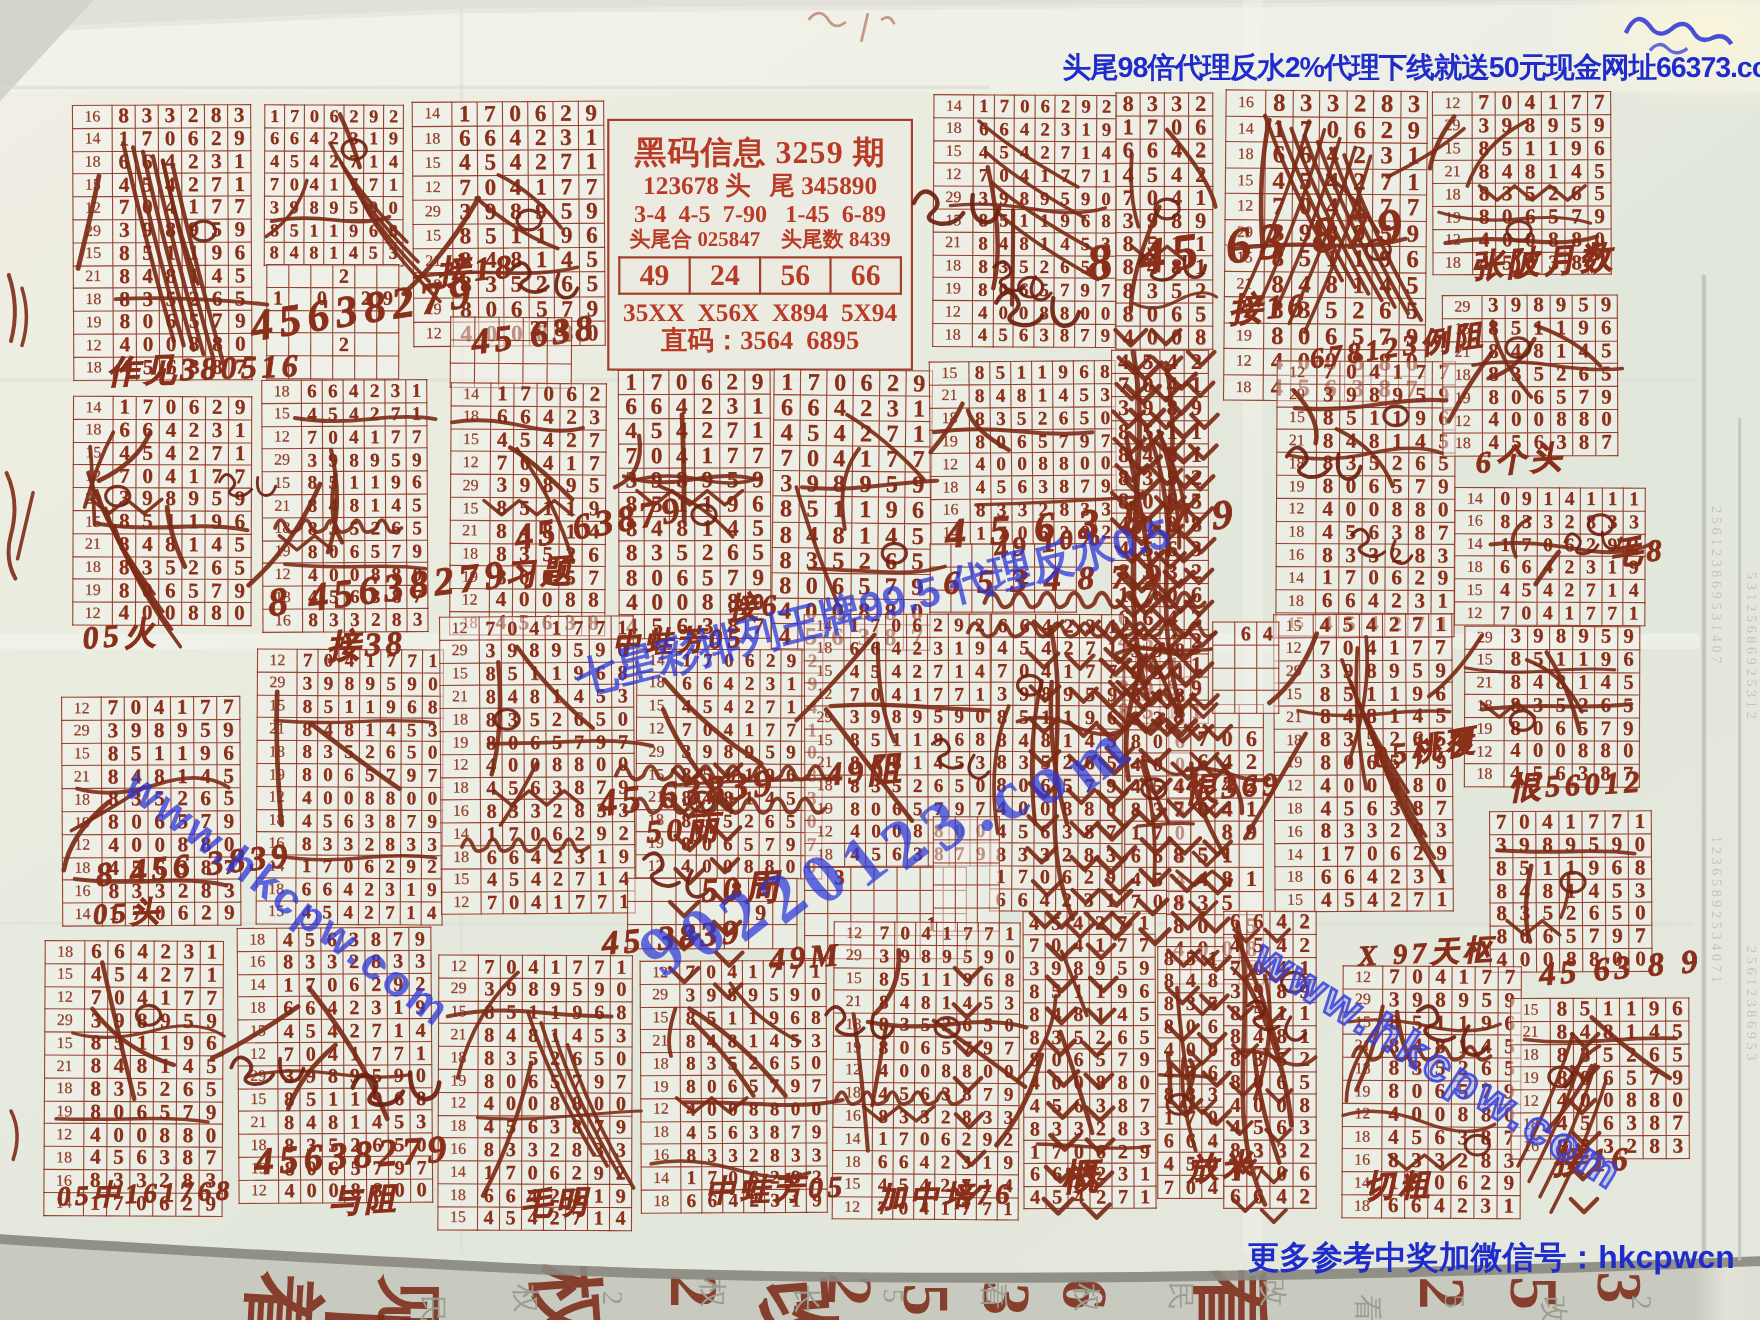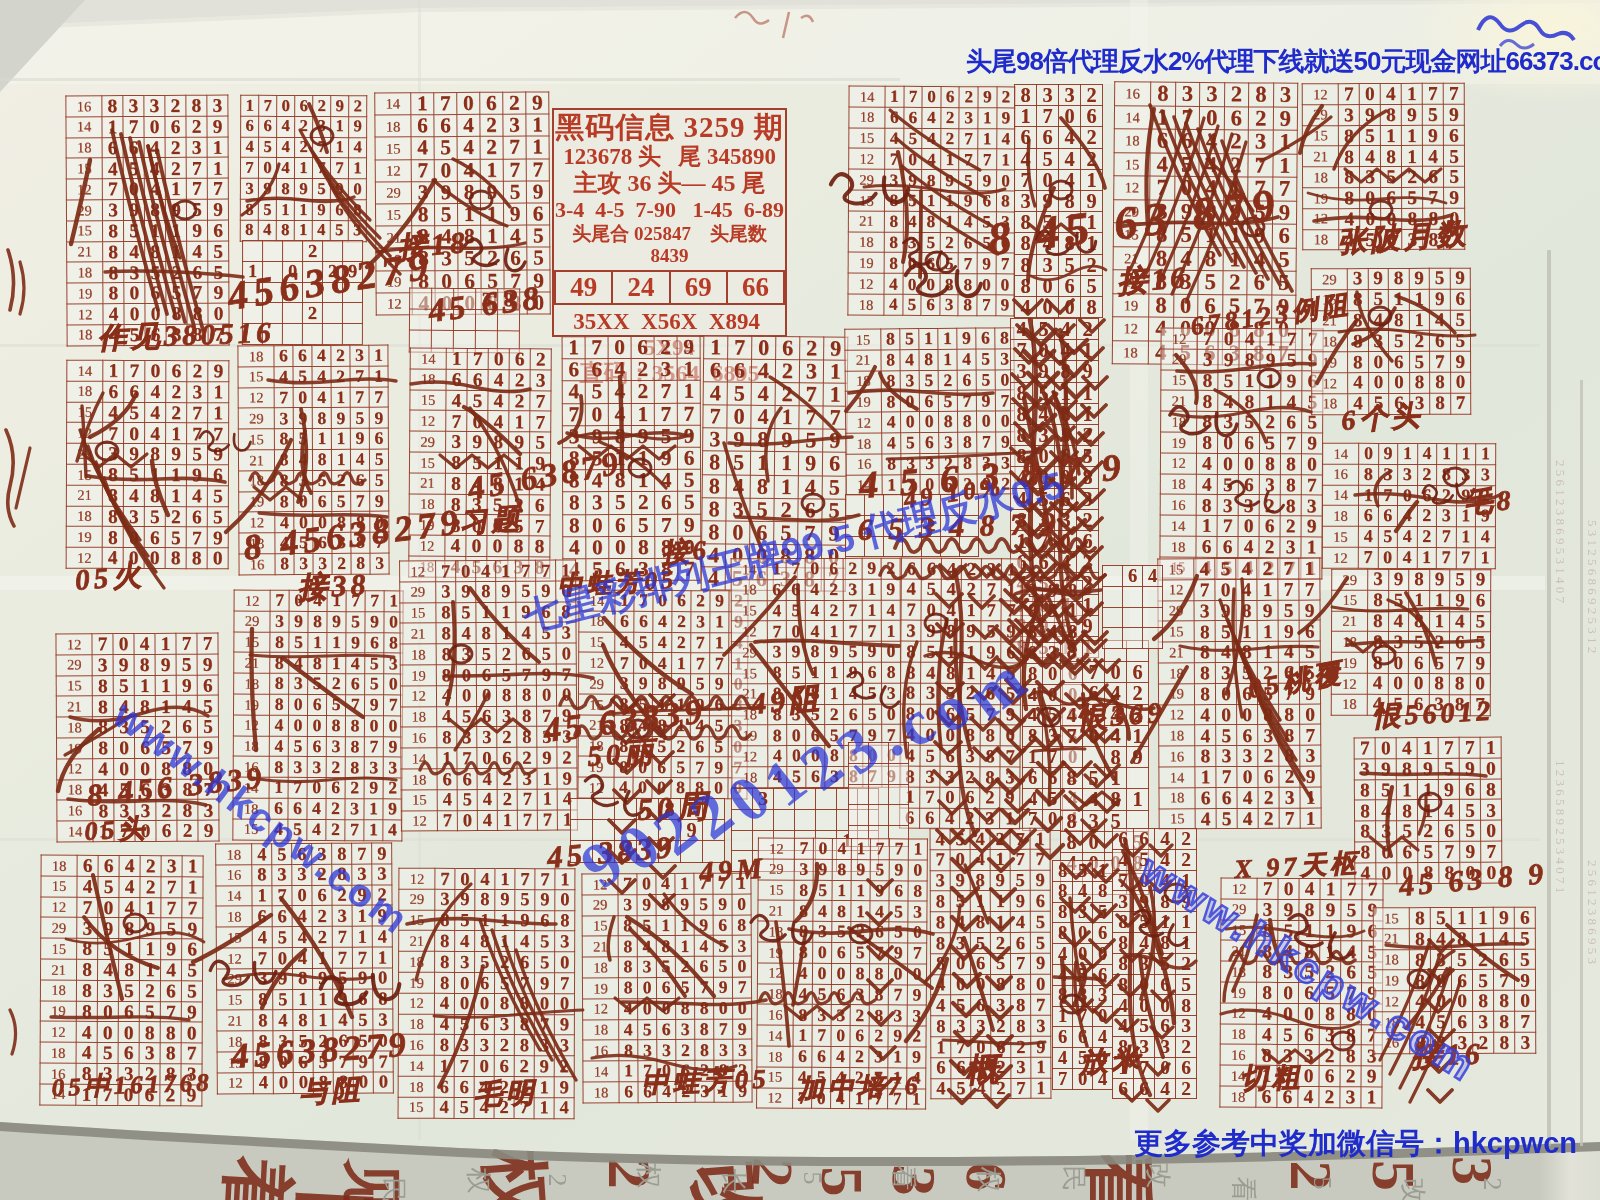--- a/index.html
+++ b/index.html
@@ -3,23 +3,23 @@
 *{margin:0;padding:0;box-sizing:border-box}
 body{width:1600px;height:1200px;position:relative;overflow:hidden;
  font-family:"Liberation Sans",sans-serif;background:#cfd0c6;filter:blur(0.45px);}
 svg.bg{position:absolute;left:0;top:0;z-index:0}
 .g{position:absolute;border-collapse:collapse;background:rgba(241,243,237,0.5);
  font-family:"Liberation Serif",serif;color:#8c2e18;z-index:10}
 .g td,.g th{border:1.25px solid rgba(146,52,32,0.92);width:var(--cw);height:20.8px;
  text-align:center;vertical-align:middle;font-size:var(--fs);padding:0;line-height:1;font-weight:bold;text-shadow:0.4px 0.3px 0 rgba(140,46,24,0.55)}
 .g th{width:36px;font-size:14.5px;color:#97402a;font-weight:normal}
 .scr{position:absolute;left:0;top:0;z-index:30}
-.tbox{position:absolute;left:552px;top:108px;width:235px;height:229px;
+.tbox{position:absolute;left:552px;top:108px;width:278px;height:229px;
  border:2.5px solid #a33f2c;background:#ecebe2;color:#b83b25;text-align:center;
- font-family:"Liberation Serif",serif;font-weight:bold;z-index:5;padding-top:1px}
+ font-family:"Liberation Serif",serif;font-weight:bold;z-index:5;padding-top:13px}
 .t1{font-size:29px;line-height:33px;letter-spacing:1px}
 .t2{font-size:23px;line-height:26px}
 .t3{font-size:24px;line-height:27px}
 .t4{font-size:22px;line-height:26px}
 .t5{font-size:19px;line-height:22px}
 .t6{border-collapse:collapse;margin:3px auto 0}
 .t6 td{border:2px solid #a33f2c;width:64px;height:30px;font-size:27px;text-align:center;color:#b83b25}
 .t7{font-size:23px;line-height:26px;margin-top:4px}
 .t8{font-size:24px;line-height:25px}
 .blue{color:#1f2ccb;font-weight:bold;position:absolute;z-index:50;white-space:nowrap}
@@ -4319,29 +4319,28 @@
       <text x="905" y="508" font-size="25" letter-spacing="4" fill="#8a2f1a" stroke="#8a2f1a" transform="rotate(-8 905 508)">49 10%</text>
       <text x="700" y="882" font-size="29" letter-spacing="4" fill="#8a2f1a" stroke="#8a2f1a" transform="rotate(-4 700 882)">49M</text>
       <text x="548" y="868" font-size="31" letter-spacing="4" fill="#8a2f1a" stroke="#8a2f1a" transform="rotate(-5 548 868)">45 3839</text>
       <text x="1235" y="878" font-size="26" letter-spacing="4" fill="#8a2f1a" stroke="#8a2f1a" transform="rotate(-3 1235 878)">X 97天枢</text>
     </g>
   </svg>
 
 <div class="tbox">
  <div class="t1">黑码信息 3259 期</div>
  <div class="t2">123678 头&nbsp;&nbsp;&nbsp;尾 345890</div>
- <div class="t3">主攻 36 头— 45 尾</div>
  <div class="t4">3-4&nbsp; 4-5&nbsp; 7-90&nbsp;&nbsp; 1-45&nbsp; 6-89</div>
  <div class="t5">头尾合 025847&nbsp;&nbsp;&nbsp;&nbsp;头尾数 8439</div>
  <table class="t6">
       <tbody>
         <tr>
           <td>49</td>
           <td>24</td>
-          <td>69</td>
+          <td>56</td>
           <td>66</td>
         </tr>
       </tbody>
     </table>
  <div class="t7">35XX&nbsp;&nbsp;X56X&nbsp;&nbsp;X894&nbsp; 5X94</div>
  <div class="t8">直码：3564&nbsp; 6895</div>
 </div>
 <div class="blue" style="left:966px;top:44px;font-size:26px;letter-spacing:-1px">头尾98倍代理反水2%代理下线就送50元现金网址66373.com</div>
 <div class="blue" style="left:1134px;top:1124px;font-size:29px">更多参考中奖加微信号：hkcpwcn</div>
 <div class="wm" style="left:518px;top:594px;font-size:38px;transform:rotate(-14deg);color:rgba(45,55,213,0.75)">七星彩排列王牌99.5 代理反水0.5</div>

